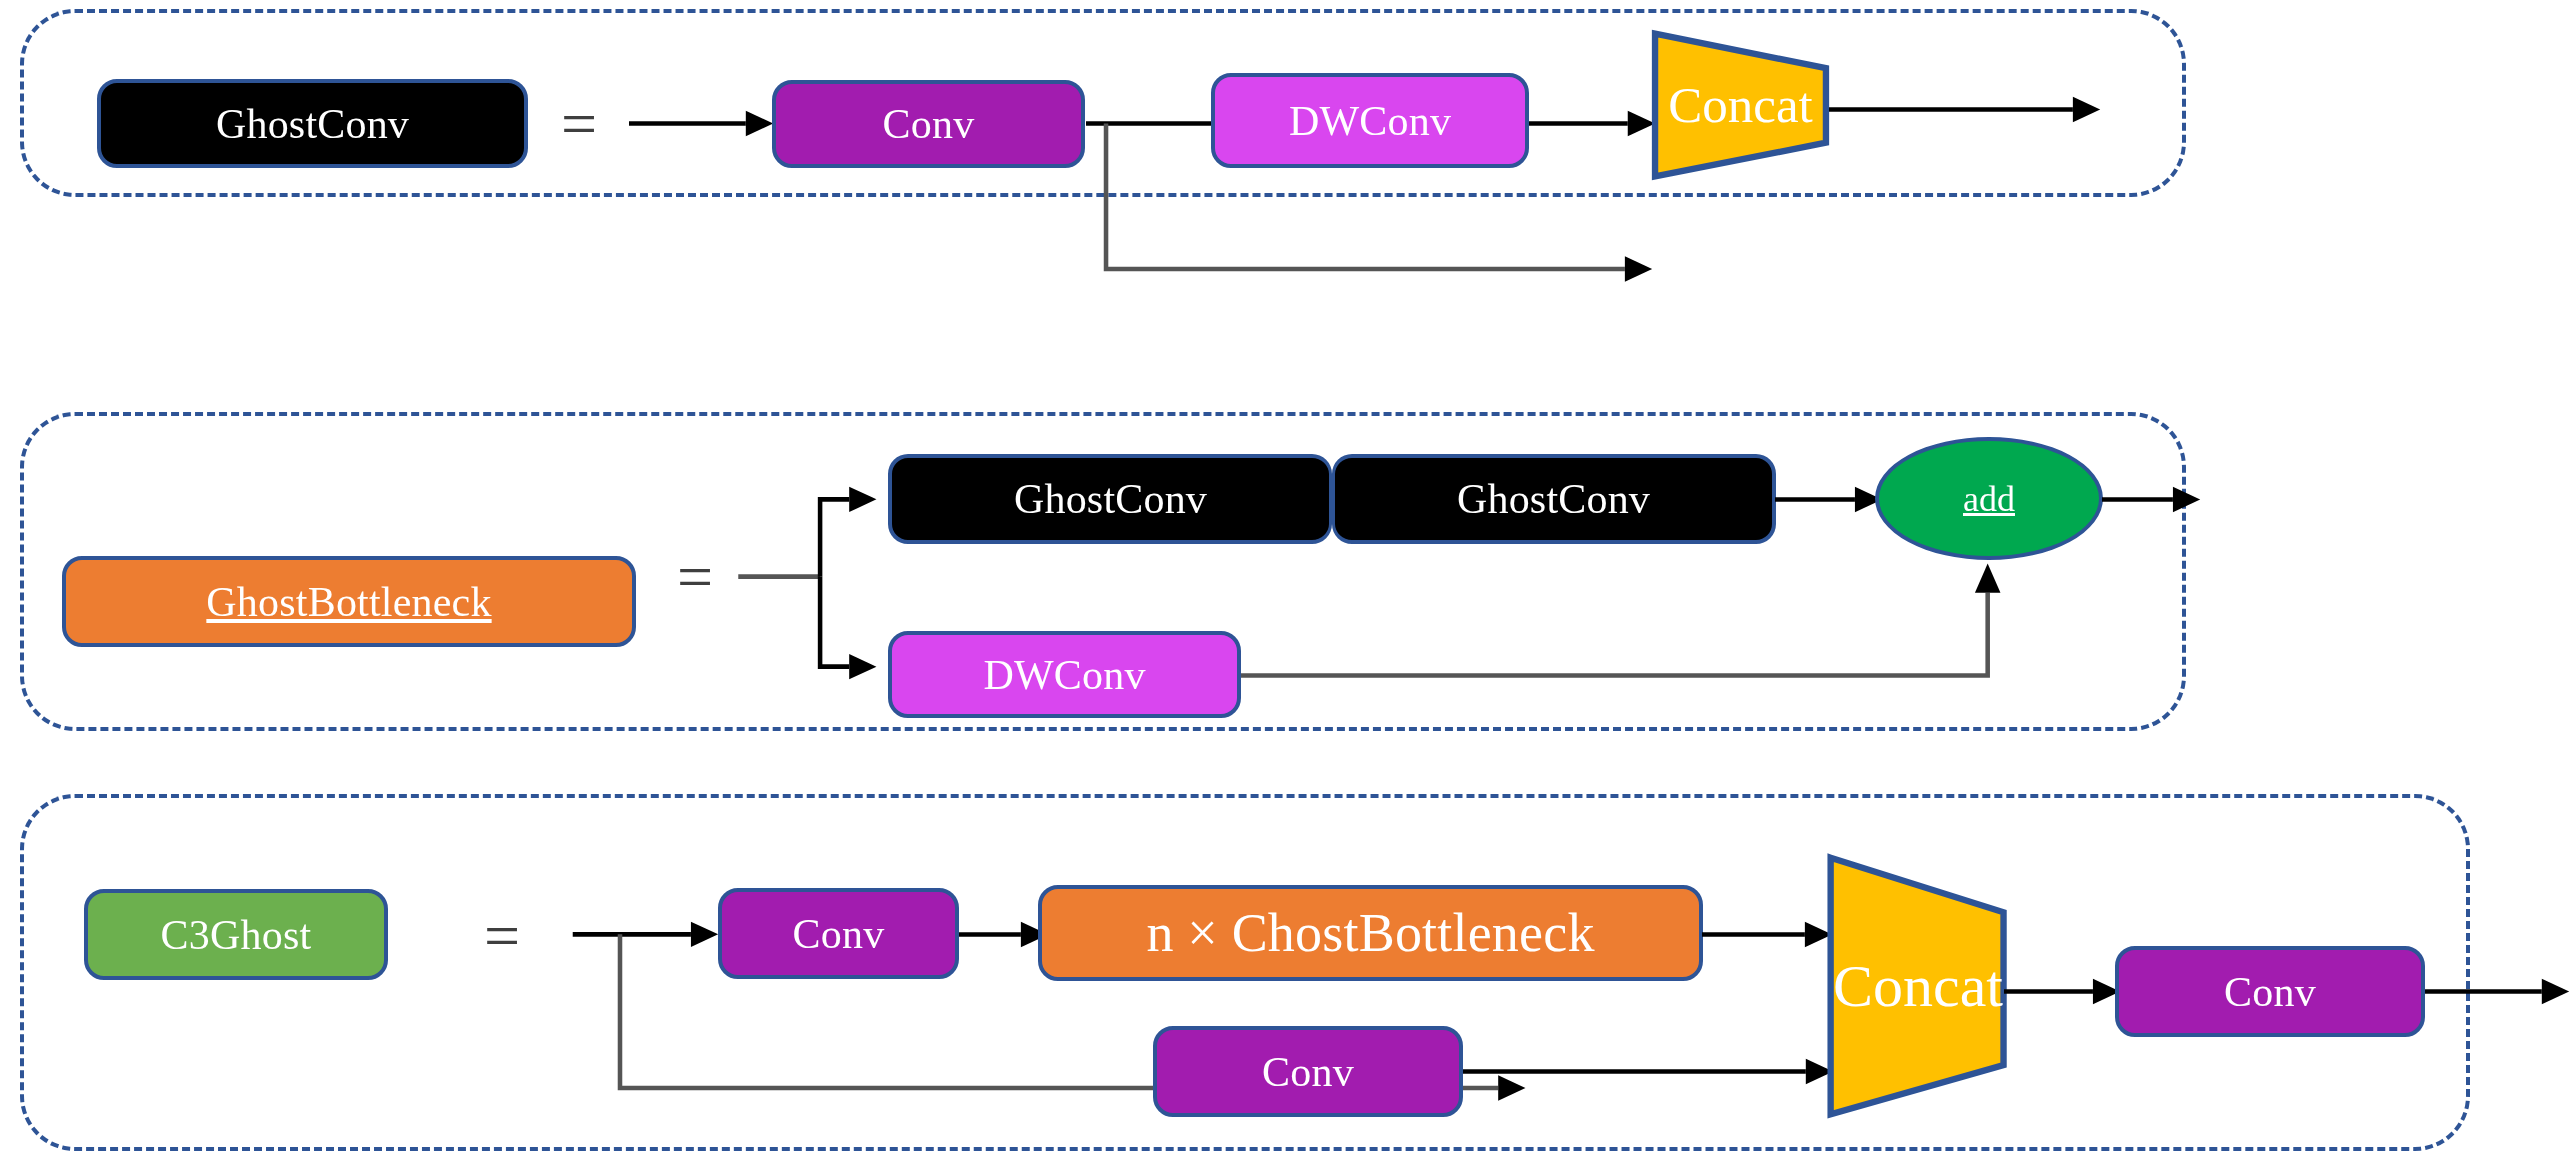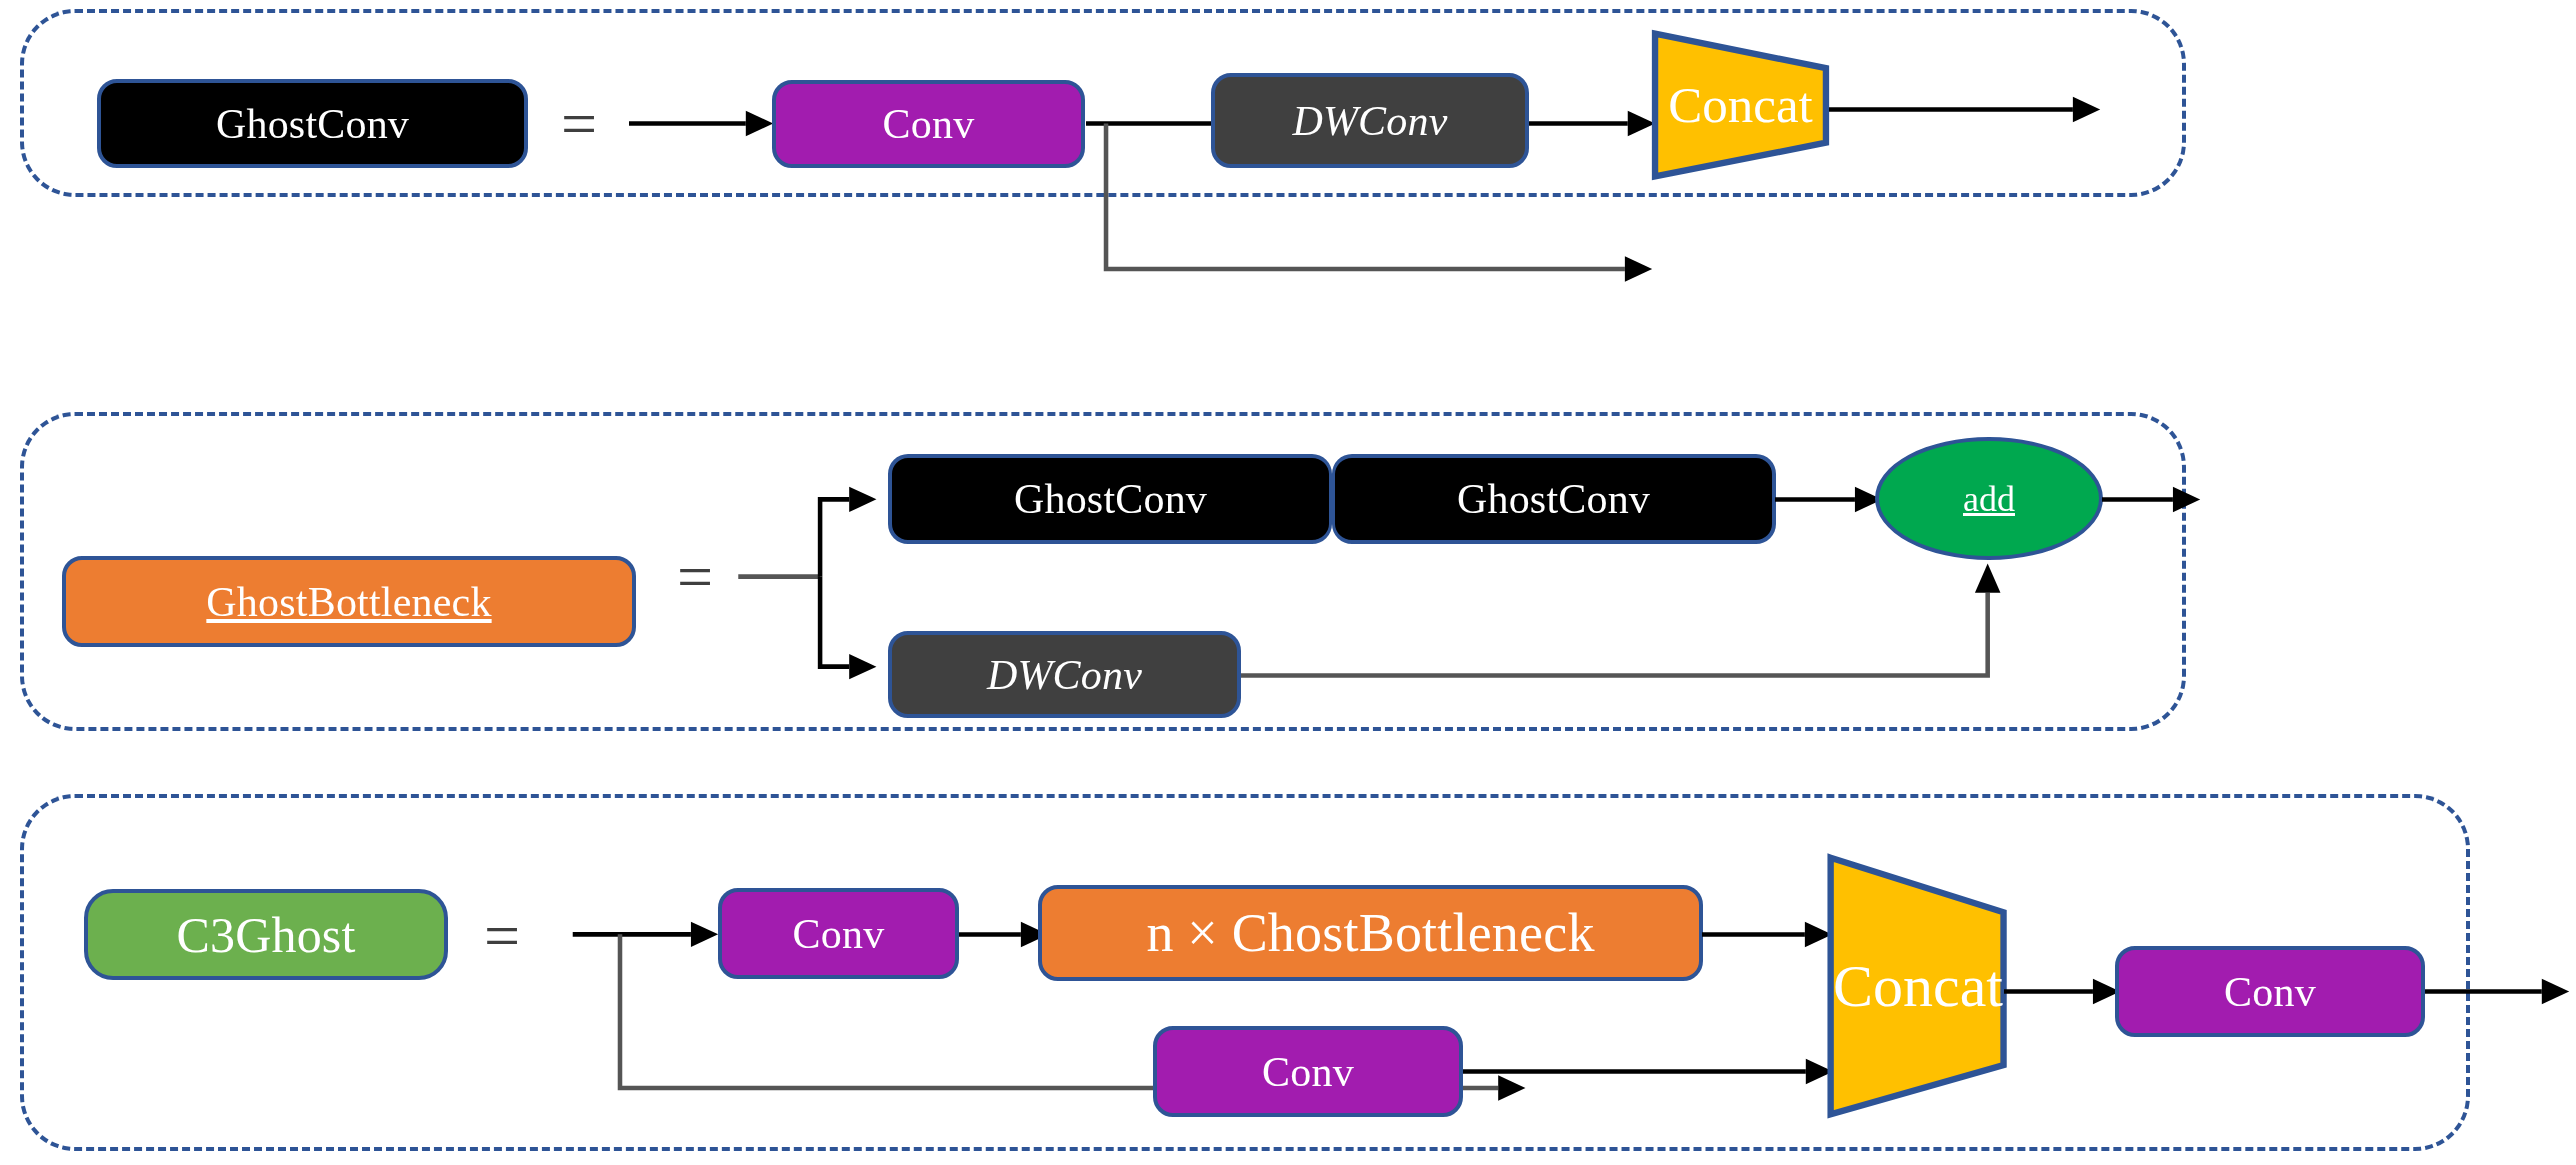--- a/index.html
+++ b/index.html
@@ -21,21 +21,21 @@
     color:#ffffff;
     border:4.6px solid #2E5496;
     border-radius:20px;
     text-align:center;
     line-height:1;
     white-space:nowrap;
     letter-spacing:0.2px;
   }
   .node.blue{background:#000000;}
   .node.orange{background:#ED7D31;}
-  .node.dorange{background:#404040;font-style:italic;}
+  .node.dorange{background:#d946ef;}
   .node.purple{background:#a21caf;}
   .node.green{background:#6CB04E;}
 
   .ellipse{
     position:absolute;box-sizing:border-box;
     display:flex;align-items:center;justify-content:center;
     background:#00A84F;border:4.6px solid #2E5496;border-radius:50%;
     color:#fff;
     text-decoration:underline;
   }
@@ -177,21 +177,21 @@
 
   <div class="wire" style="left:1241px;top:556px;width:774px;height:128px;">
     <svg width="774" height="128" viewBox="0 0 850 140">
       <polyline points="0,131 820,131 820,40" fill="none" stroke="#555" stroke-width="5"></polyline>
       <polygon points="806,40 820,8 834,40" fill="#000"></polygon>
     </svg>
   </div>
 
   <div class="panel" style="left:20px;top:794px;width:2450px;height:357px;"></div>
 
-  <div class="node green" style="left:84px;top:889px;width:364px;height:91px;font-size:50px;border-radius:29px;">
+  <div class="node green" style="left:84px;top:889px;width:304px;height:91px;font-size:42px;">
     <span>C3Ghost</span>
   </div>
 
   <div class="eq" style="left:470px;top:906px;width:64px;height:60px;font-size:64px;">
     <span>=</span>
   </div>
 
   <div class="wire" style="left:572px;top:918px;width:956px;height:200px;">
     <svg width="956" height="200" viewBox="0 0 1050 220">
       <line x1="0" y1="18" x2="130" y2="18" stroke="#000" stroke-width="5"></line>

